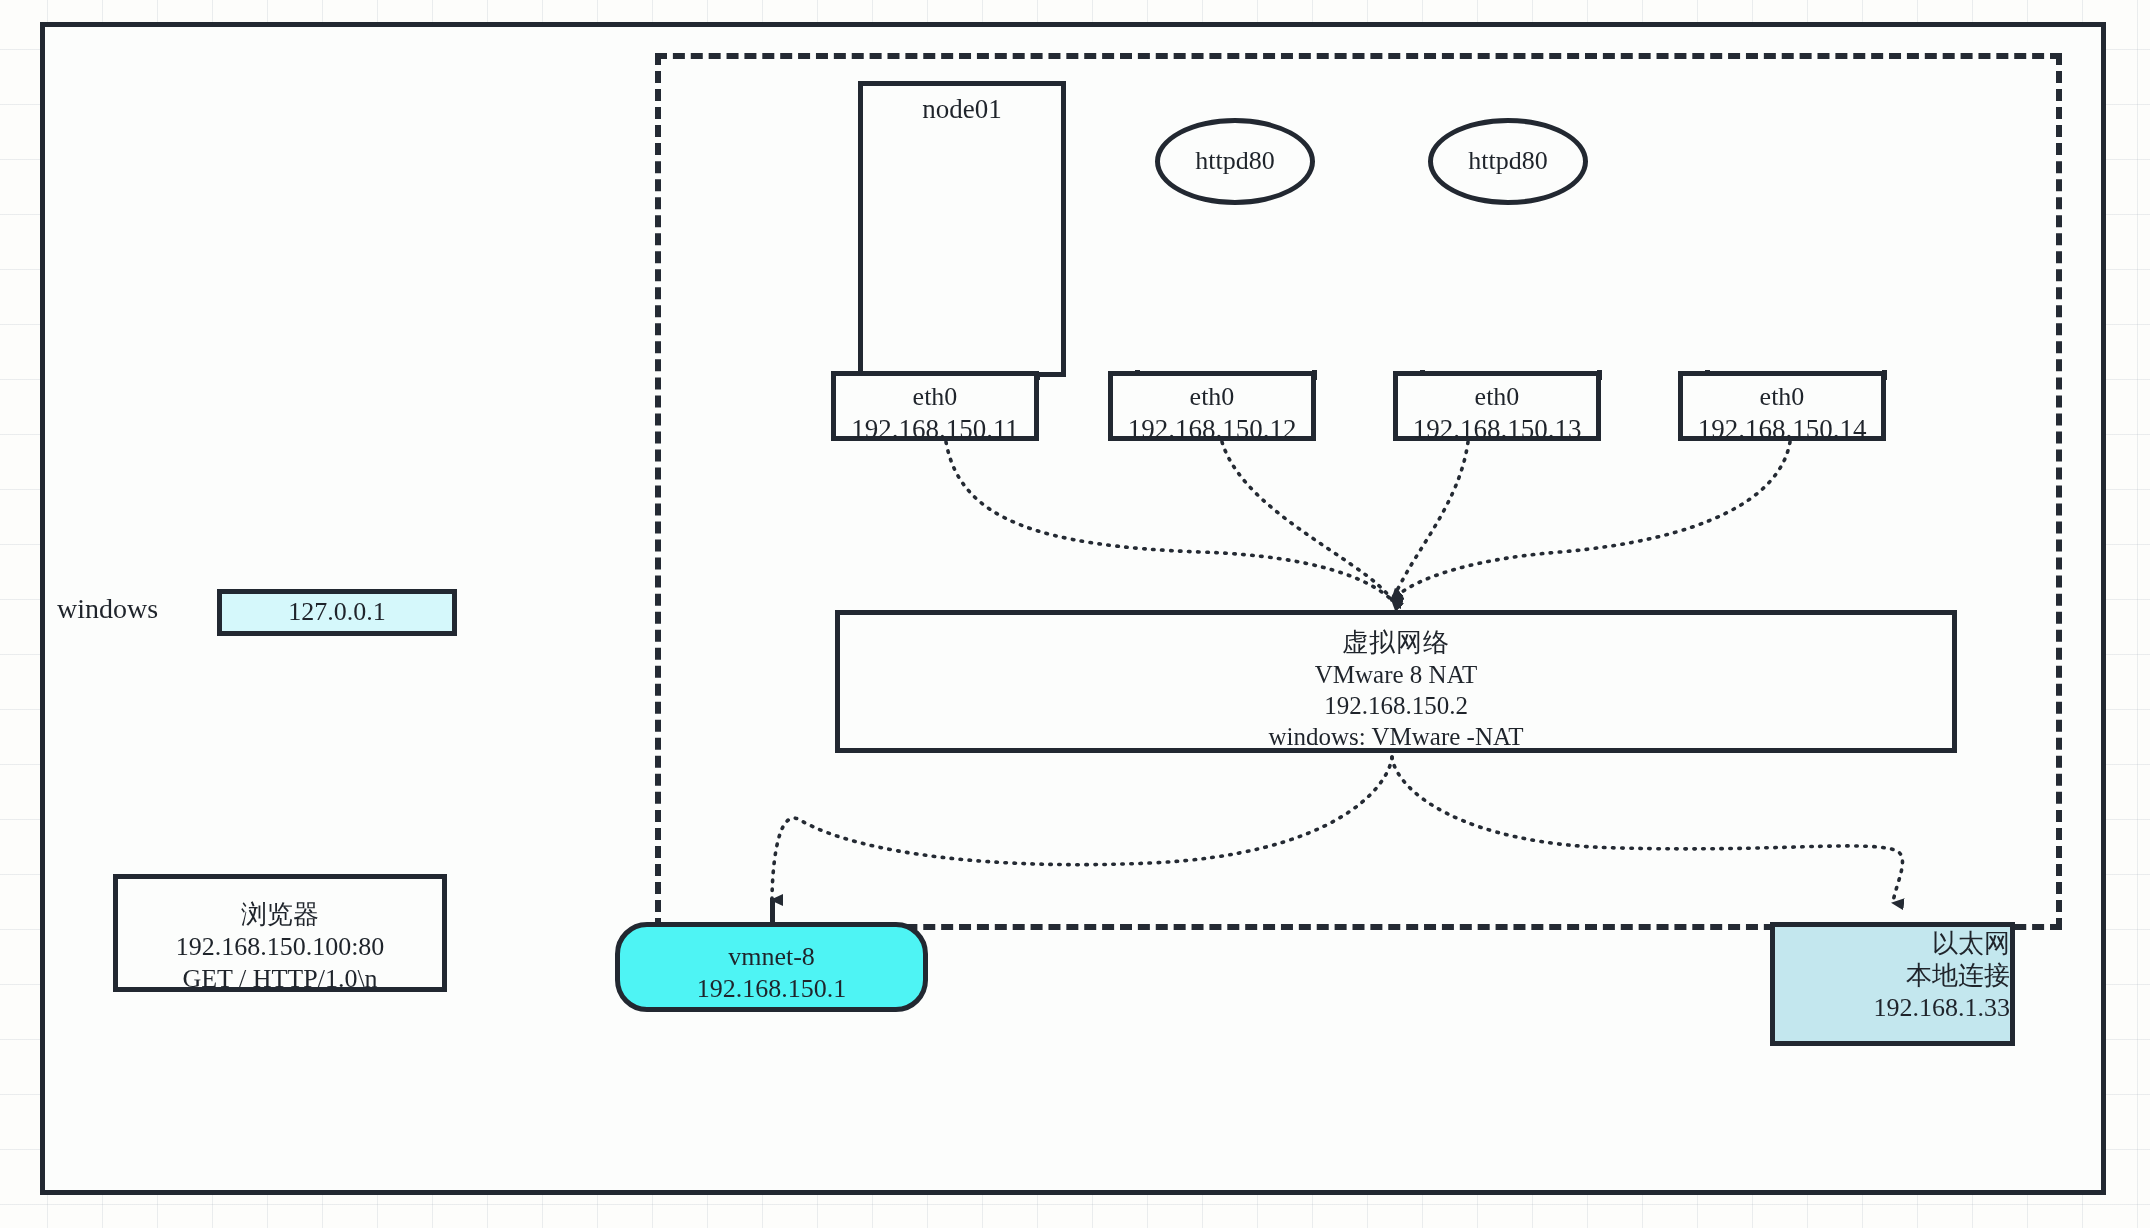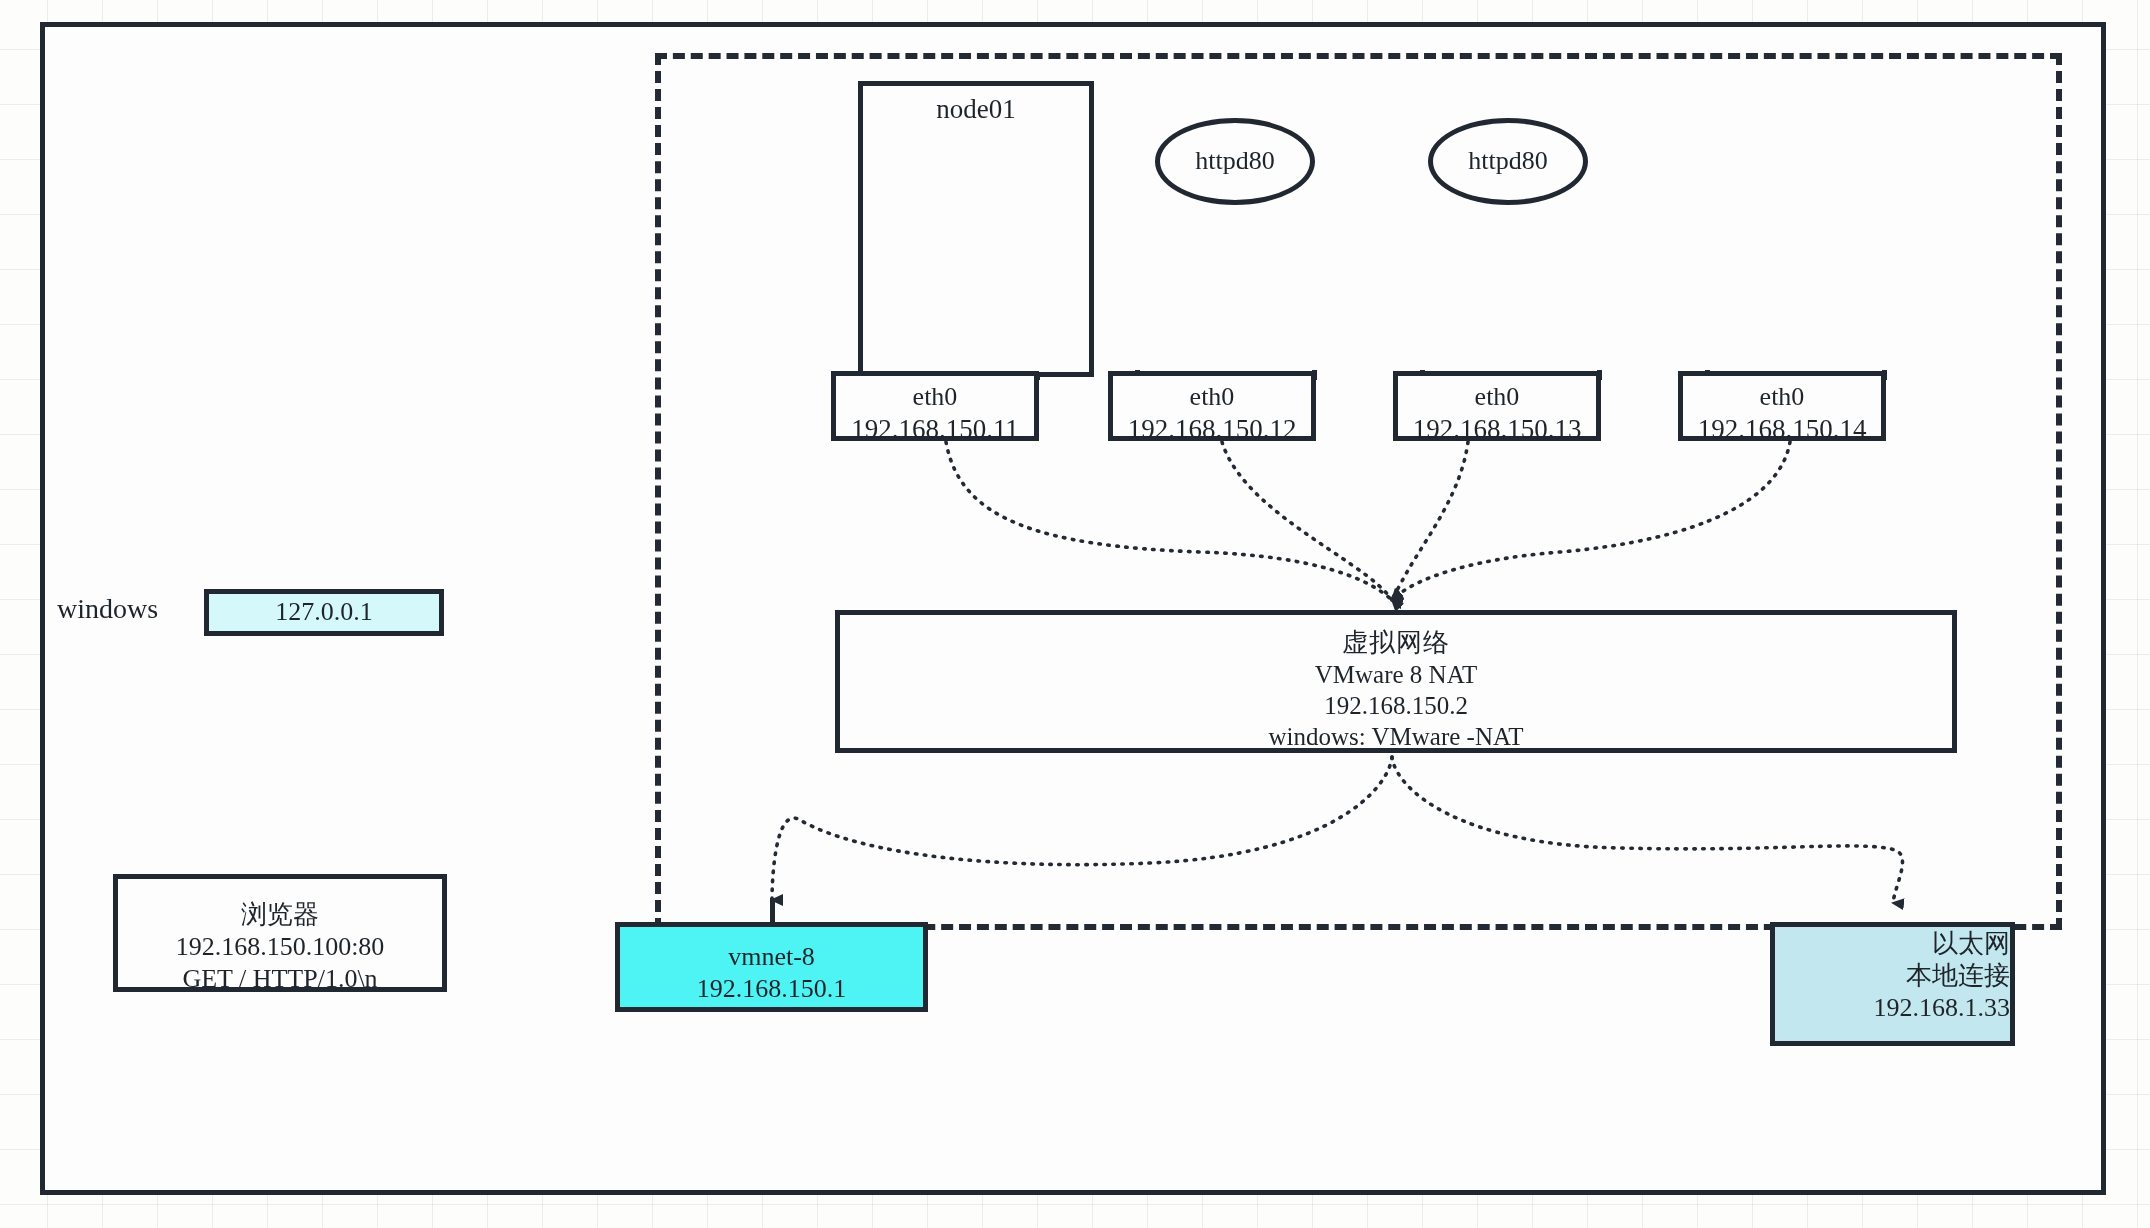--- a/index.html
+++ b/index.html
@@ -48,21 +48,21 @@
     box-sizing: border-box;
     border: 5px solid #222831;
     background: #fcfdfc;
     display: flex;
     flex-direction: column;
     align-items: center;
     justify-content: flex-start;
     line-height: 1.24;
   }
   .node-box {
-    width: 236px;
+    width: 208px;
     height: 296px;
     padding-top: 7px;
     font-size: 27px;
     z-index: 4;
   }
   .eth-box {
     width: 208px;
     height: 70px;
     padding-top: 5px;
     font-size: 26px;
@@ -88,21 +88,21 @@
     left: 835px;
     top: 610px;
     width: 1122px;
     height: 143px;
     padding-top: 12px;
     font-size: 25px;
     z-index: 5;
   }
   #vnet-box .l1 { font-size: 26px; letter-spacing: 1px; }
   #loopback-box {
-    left: 204px;
+    left: 217px;
     top: 589px;
     width: 240px;
     height: 47px;
     border: 5px solid #222831;
     background: #d5f8fb;
     justify-content: center;
     font-size: 26px;
     z-index: 5;
   }
   #browser-box {
@@ -116,20 +116,21 @@
   }
   #vmnet8-box {
     left: 615px;
     top: 922px;
     width: 313px;
     height: 90px;
     padding-top: 14px;
     background: #4ef4f4;
     font-size: 26px;
     z-index: 7;
+    border-radius: 32px;
   }
   #ethernet-box {
     left: 1770px;
     top: 922px;
     width: 245px;
     height: 124px;
     padding-top: 1px;
     background: #c3e7ee;
     font-size: 26px;
     z-index: 7;

